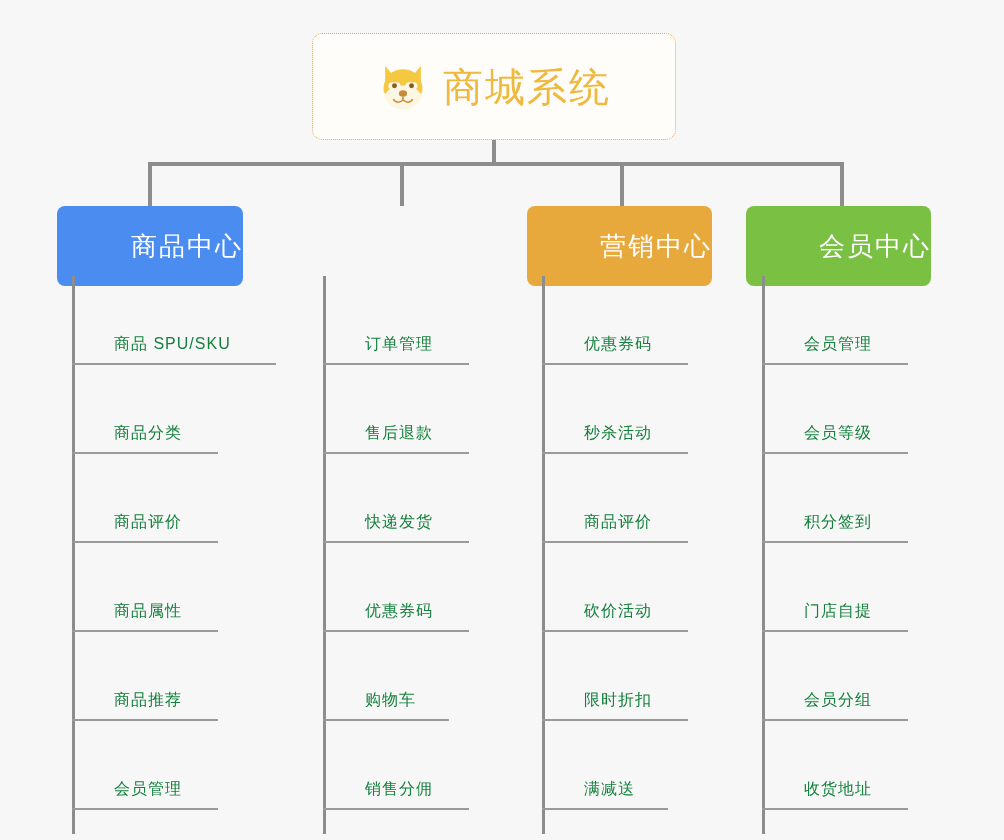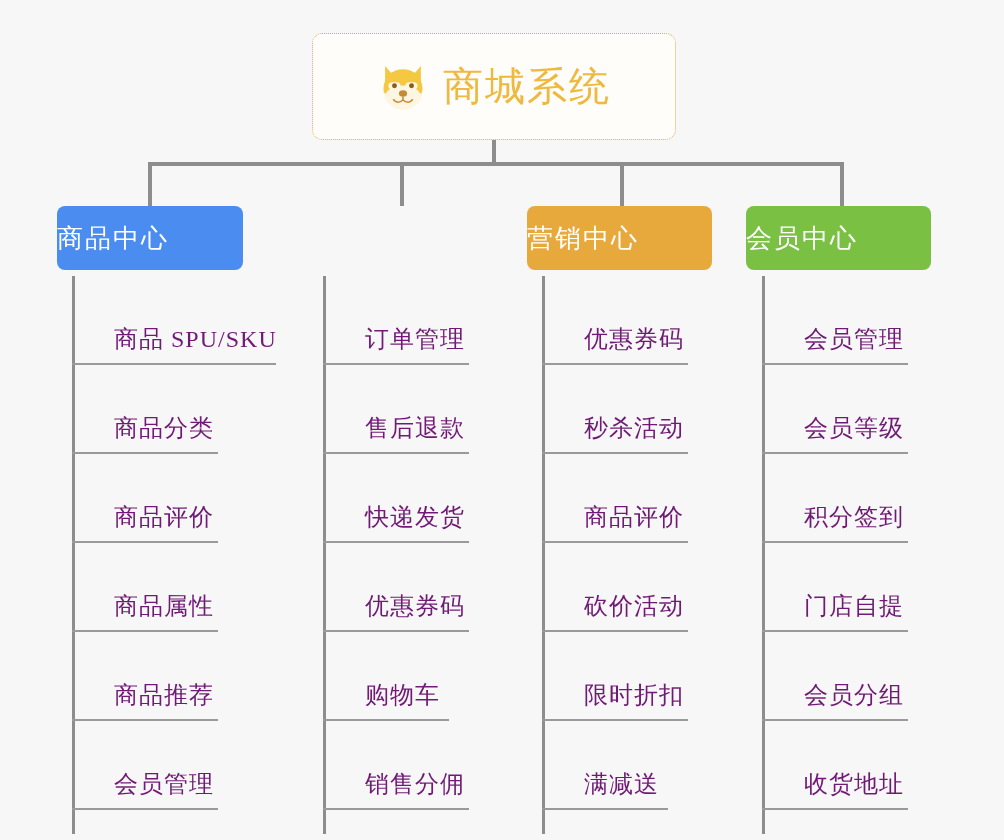--- a/index.html
+++ b/index.html
@@ -11,21 +11,20 @@
     height: 840px;
     background: #f7f7f7;
     font-family: "Liberation Sans", "DejaVu Sans", sans-serif;
     overflow: hidden;
   }
 
   #chart {
     position: relative;
     width: 1004px;
     height: 840px;
-    font-family: Liberation Serif, serif;
   }
 
   
   .root-node {
     position: absolute;
     left: 312px;
     top: 33px;
     width: 364px;
     height: 107px;
     box-sizing: border-box;
@@ -56,25 +55,25 @@
   .conn {
     position: absolute;
     background: #8d8d8d;
   }
   .conn-v { width: 4px; }
   .conn-h { height: 4px; }
 
   
   .col-header {
     position: absolute;
-    height: 64px;
+    height: 80px;
     border-radius: 8px;
     display: flex;
     align-items: center;
-    justify-content: flex-start;
+    justify-content: flex-end;
     color: #ffffff;
     font-size: 26px;
     letter-spacing: 2px;
     white-space: nowrap;
   }
 
   
   .col-body {
     position: absolute;
     top: 276px;
@@ -88,22 +87,22 @@
   }
   .leaf {
     position: relative;
     height: 89px;
     box-sizing: border-box;
   }
   .leaf-label {
     position: absolute;
     left: 42px;
     bottom: 10px;
-    font-size: 24px;
-    color: #701a75;
+    font-size: 16px;
+    color: #15803d;
     white-space: nowrap;
     letter-spacing: 1px;
   }
   .leaf-rule {
     position: absolute;
     left: 0;
     bottom: 0;
     height: 2px;
     background: #9a9a9a;
   }

